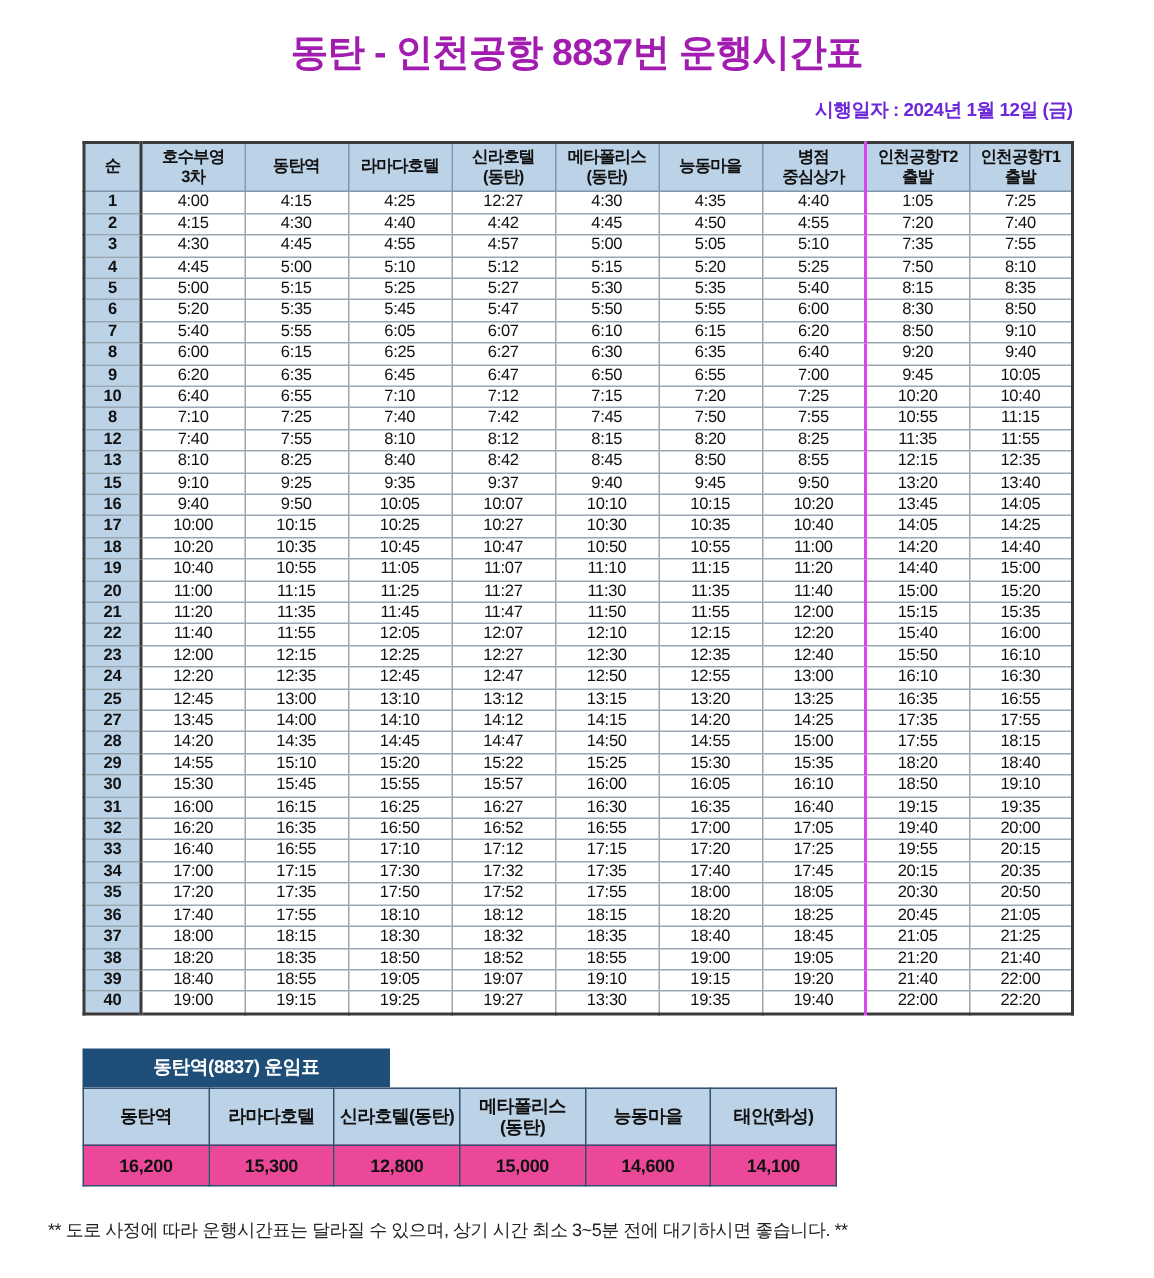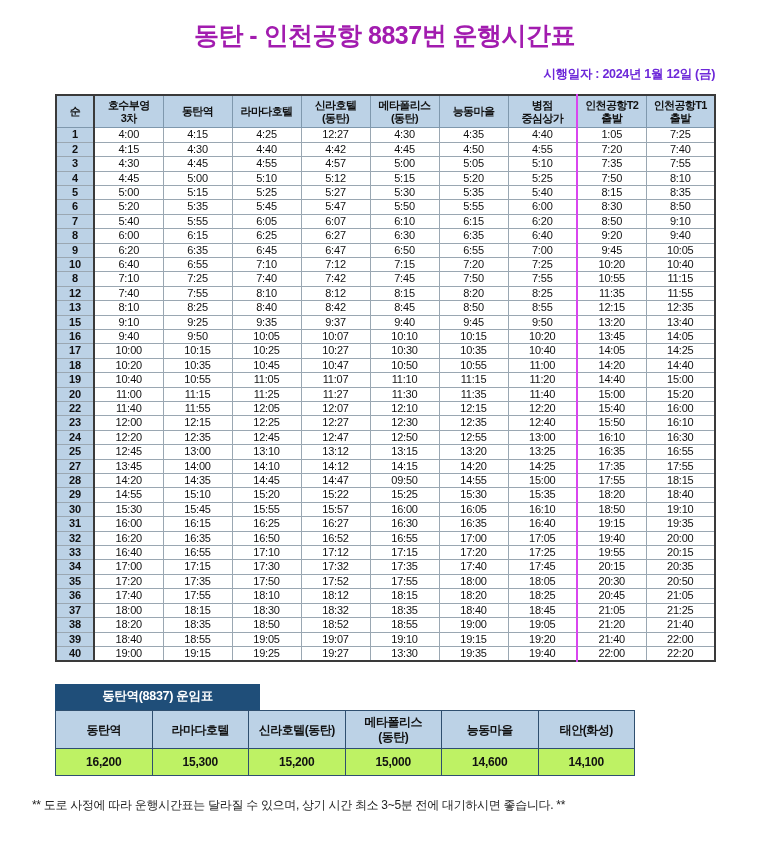--- a/index.html
+++ b/index.html
@@ -87,21 +87,21 @@
   table.timetable th.sep-left,
   table.timetable td.sep-left {
     border-left: 2px solid #d946ef;
   }
   
   col.c-idx  { width: 38px; }
   col.c-dat  { width: 69px; }
 
   
   .fare-section {
-    width: 580px;
+    width: 503px;
     margin: 22px 0 0 55px;
   }
   .fare-banner {
     background: #1f4e79;
     color: #ffffff;
     font-size: 12.5px;
     font-weight: bold;
     text-align: center;
     letter-spacing: -0.3px;
     padding: 4px 0 5px 0;
@@ -120,21 +120,21 @@
     font-size: 12px;
     font-weight: bold;
     color: #111;
     height: 38px;
     line-height: 1.2;
     letter-spacing: -0.5px;
     padding: 2px 1px;
     vertical-align: middle;
   }
   table.faretable td {
-    background: #bef264;
+    background: #ec4899;
     border: 1px solid #2f4f6f;
     font-size: 12px;
     font-weight: bold;
     color: #111;
     text-align: center;
     height: 27px;
     letter-spacing: -0.2px;
   }
 
   
@@ -409,20 +409,32 @@
           <td>11:15</td>
           <td>11:25</td>
           <td>11:27</td>
           <td>11:30</td>
           <td>11:35</td>
           <td>11:40</td>
           <td class="sep-left">15:00</td>
           <td>15:20</td>
         </tr>
         <tr>
+          <td class="idx">21</td>
+          <td>11:20</td>
+          <td>11:35</td>
+          <td>11:45</td>
+          <td>11:47</td>
+          <td>11:50</td>
+          <td>11:55</td>
+          <td>12:00</td>
+          <td class="sep-left">15:15</td>
+          <td>15:35</td>
+        </tr>
+        <tr>
           <td class="idx">22</td>
           <td>11:40</td>
           <td>11:55</td>
           <td>12:05</td>
           <td>12:07</td>
           <td>12:10</td>
           <td>12:15</td>
           <td>12:20</td>
           <td class="sep-left">15:40</td>
           <td>16:00</td>
@@ -474,21 +486,21 @@
           <td>14:25</td>
           <td class="sep-left">17:35</td>
           <td>17:55</td>
         </tr>
         <tr>
           <td class="idx">28</td>
           <td>14:20</td>
           <td>14:35</td>
           <td>14:45</td>
           <td>14:47</td>
-          <td>09:50</td>
+          <td>14:50</td>
           <td>14:55</td>
           <td>15:00</td>
           <td class="sep-left">17:55</td>
           <td>18:15</td>
         </tr>
         <tr>
           <td class="idx">29</td>
           <td>14:55</td>
           <td>15:10</td>
           <td>15:20</td>
@@ -645,21 +657,21 @@
           <th>신라호텔(동탄)</th>
           <th>메타폴리스<br>(동탄)</th>
           <th>능동마을</th>
           <th>태안(화성)</th>
         </tr>
     </thead>
     <tbody>
       <tr id="fare-value-row">
           <td>16,200</td>
           <td>15,300</td>
-          <td>15,200</td>
+          <td>12,800</td>
           <td>15,000</td>
           <td>14,600</td>
           <td>14,100</td>
         </tr>
     </tbody>
   </table>
 </div>
 
 <div class="notes">
   <div class="note-line">** 도로 사정에 따라 운행시간표는 달라질 수 있으며, 상기 시간 최소 3~5분 전에 대기하시면 좋습니다. **</div>

